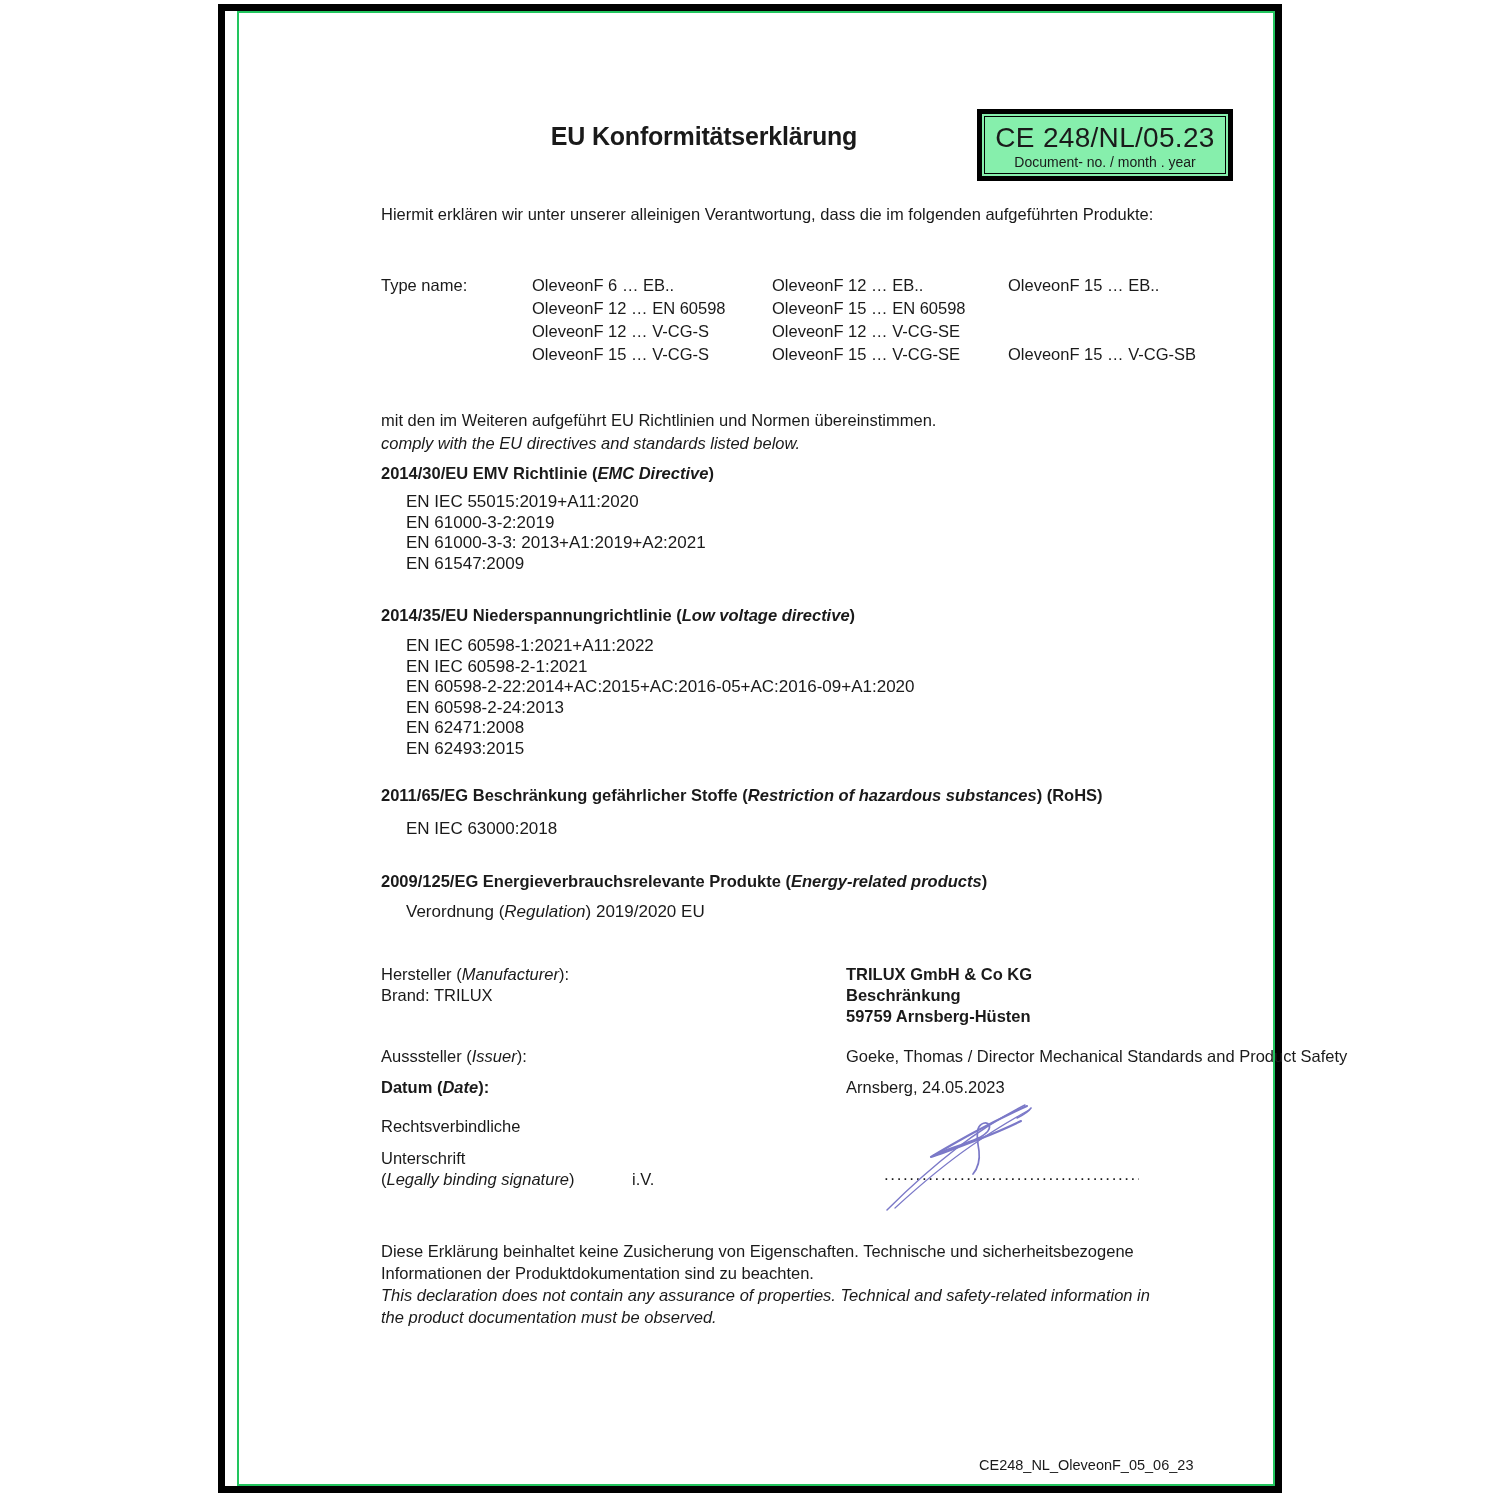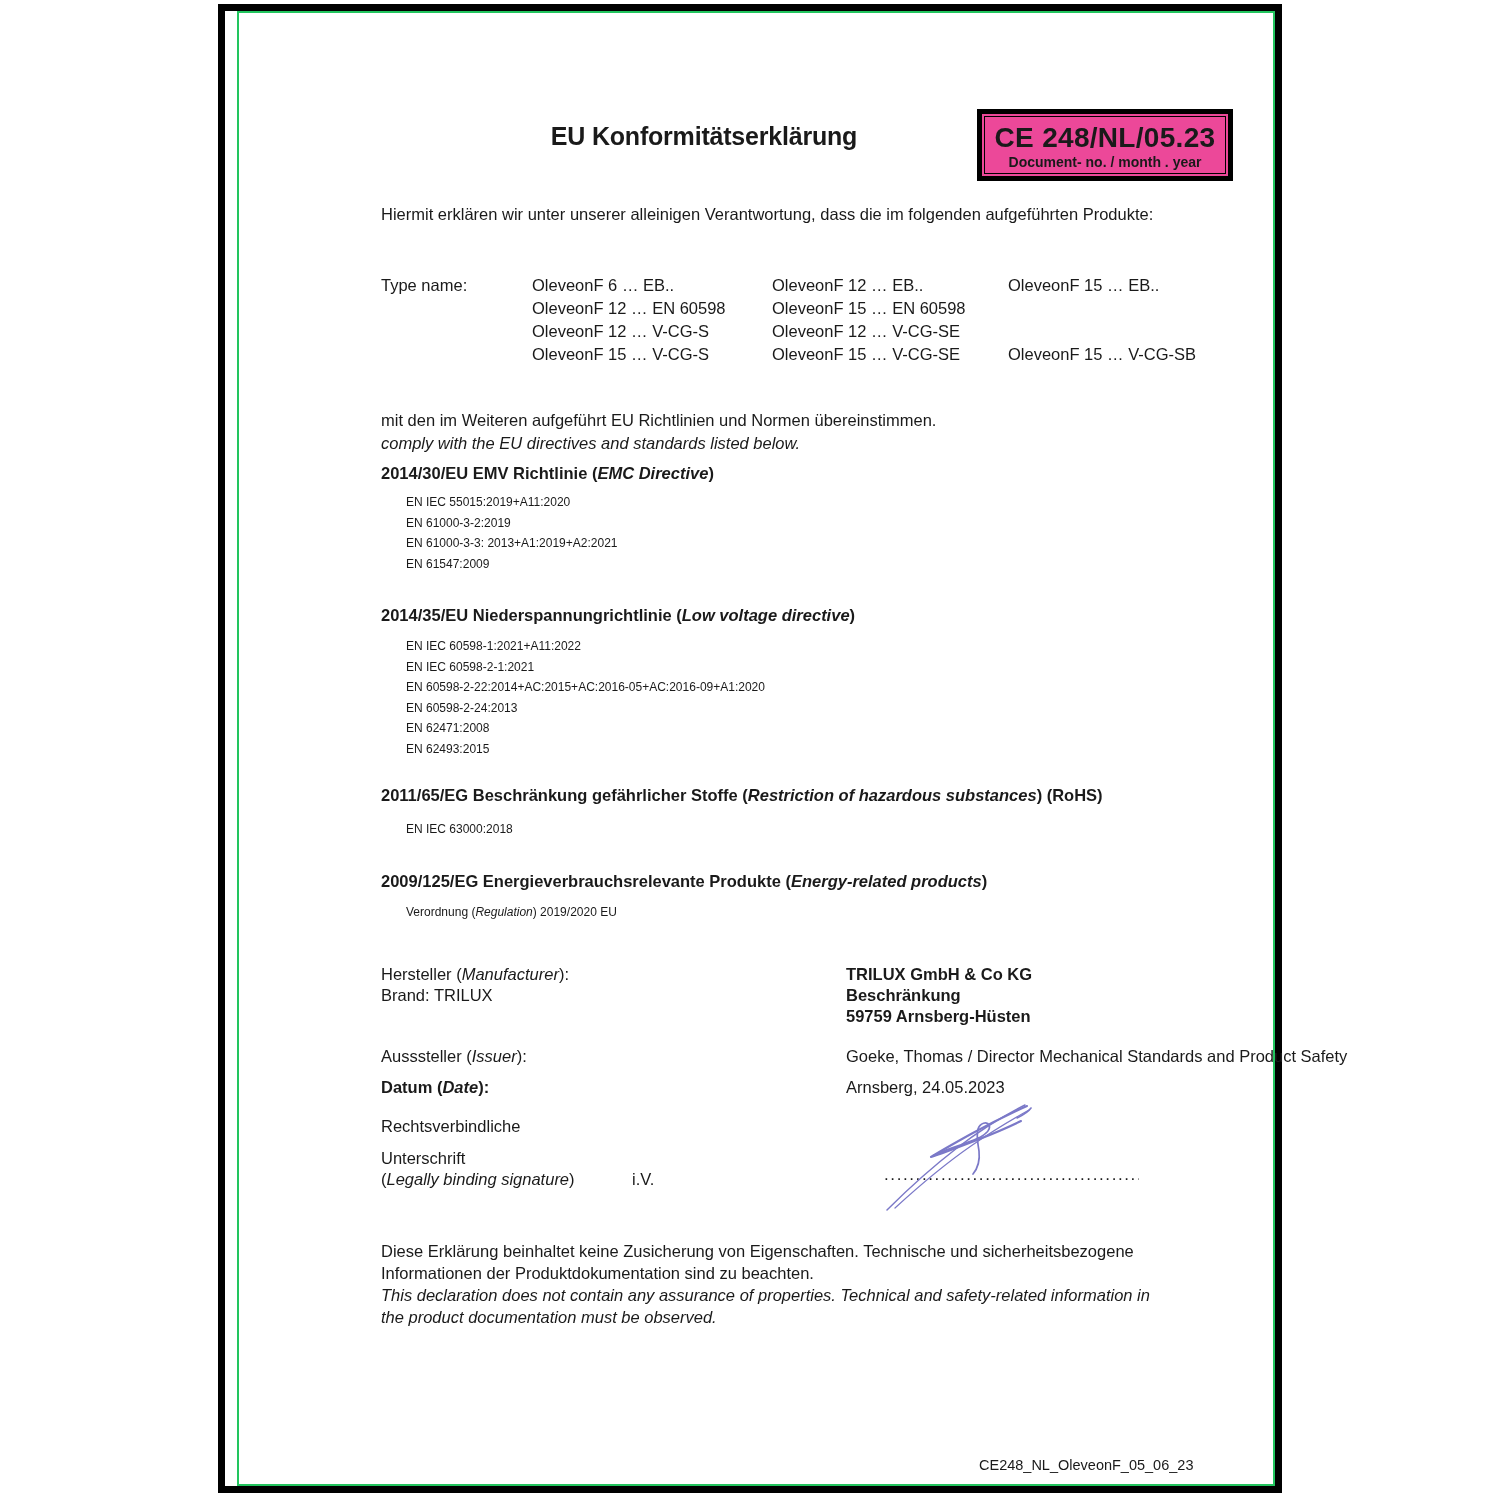--- a/index.html
+++ b/index.html
@@ -75,22 +75,21 @@
   }
 
   .ce-box {
     position: absolute;
     left: 738px;
     top: 96px;
     width: 256px;
     height: 72px;
     border: 5px solid #000000;
     box-sizing: border-box;
-    background: #ec4899;
-    font-weight: bold;
+    background: #86efac;
   }
   .ce-box-inner {
     position: absolute;
     left: 2px;
     top: 2px;
     right: 2px;
     bottom: 2px;
     border: 1.5px solid #000000;
     box-sizing: border-box;
     display: flex;
@@ -124,21 +123,21 @@
     white-space: nowrap;
   }
   .sec-head {
     font-size: 16.5px;
     font-weight: bold;
     line-height: 23px;
     white-space: nowrap;
   }
   .sec-head i { font-style: italic; }
   .std {
-    font-size: 12px;
+    font-size: 17px;
     line-height: 20.5px;
     white-space: nowrap;
   }
   .bold { font-weight: bold; }
 
   
   .sig-wrap {
     position: absolute;
     left: 640px;
     top: 1085px;

